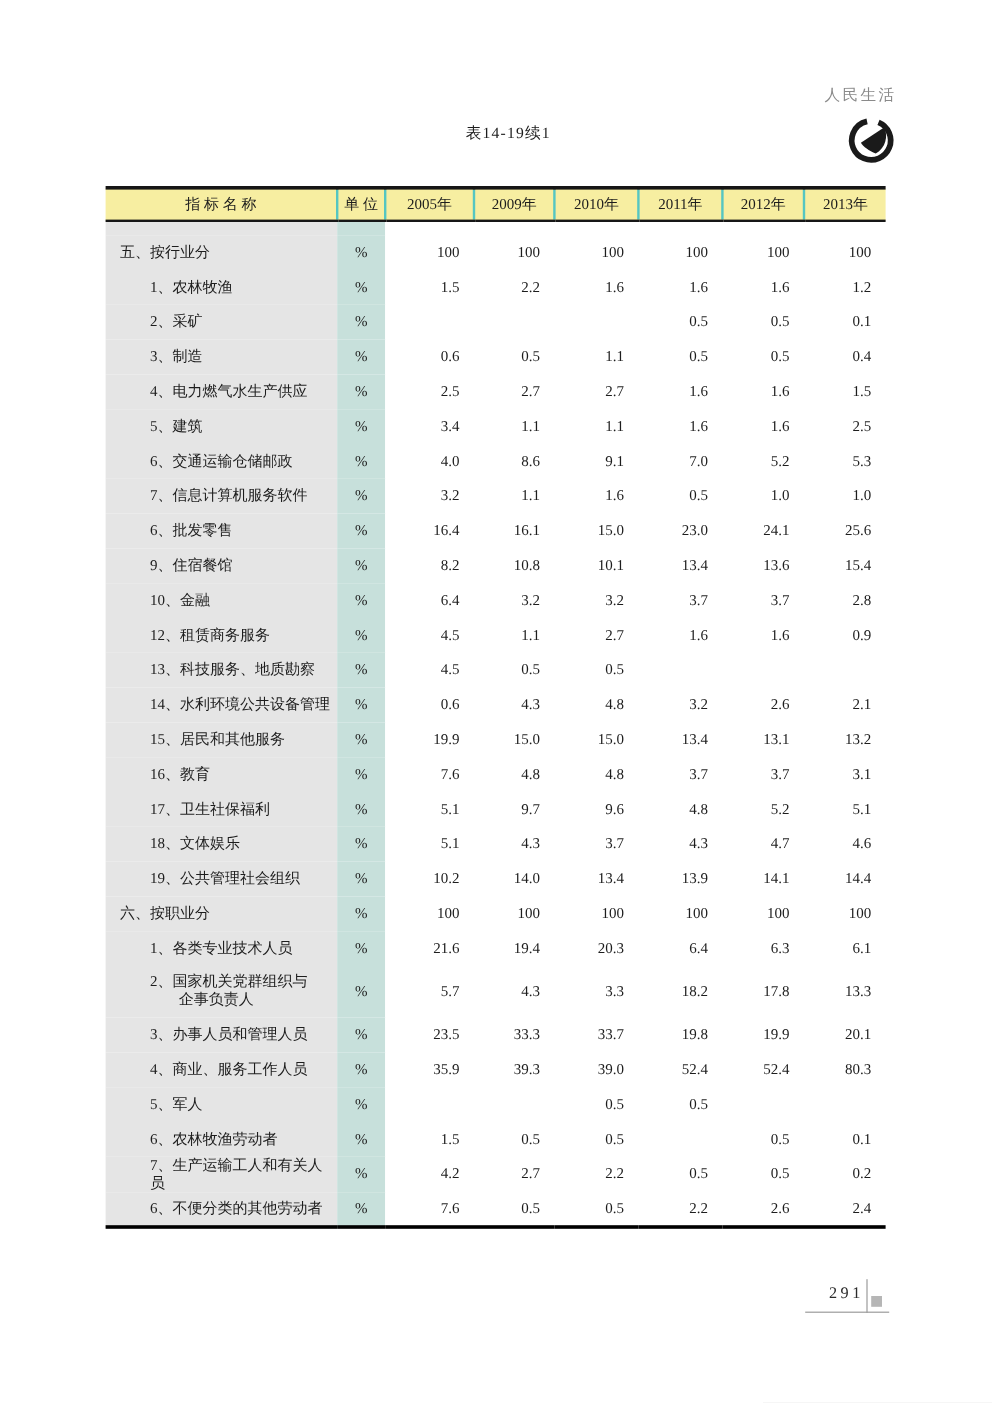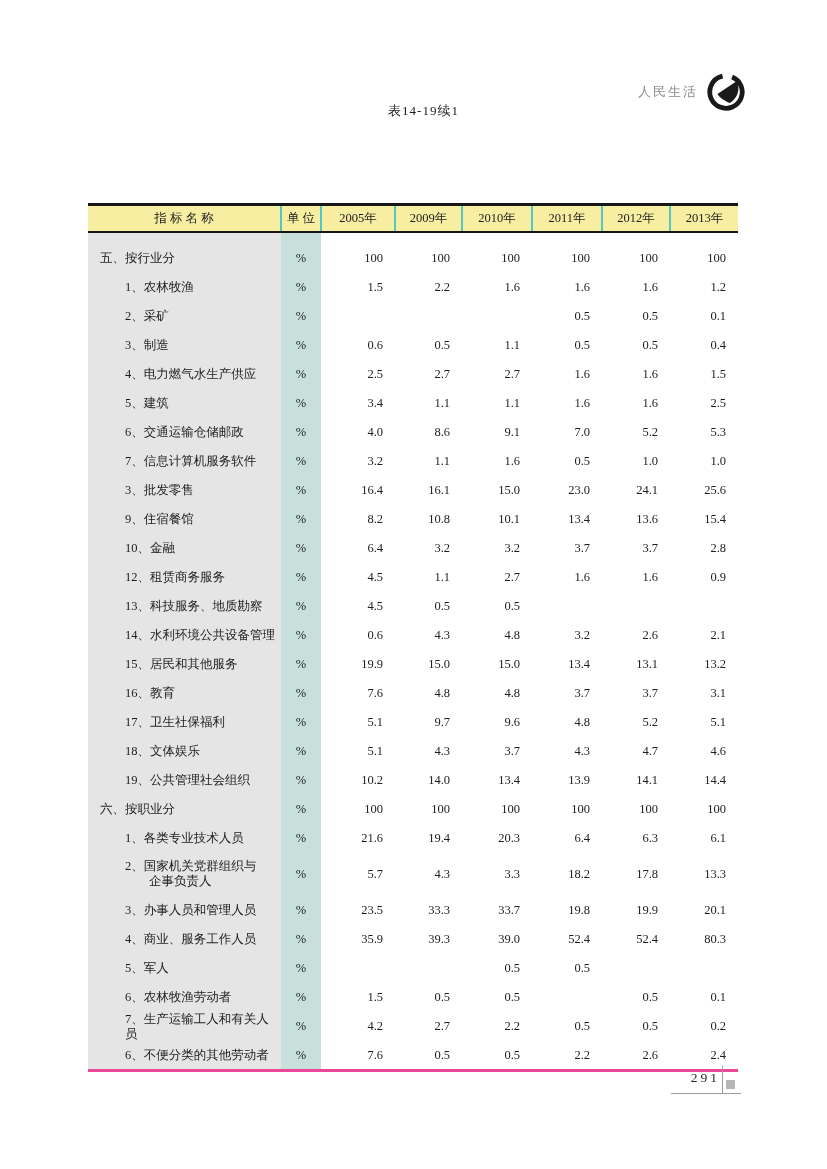--- a/index.html
+++ b/index.html
@@ -8,40 +8,39 @@
     width:827px;height:1169px;
     background:#ffffff;
     margin:0 auto;
     font-family:"Liberation Serif","DejaVu Serif",serif;
     color:#222;
     overflow:hidden;
   }
   
   .brand{
     position:absolute;top:70px;right:80px;
-    display:flex;align-items:center;gap:7px;
+    display:flex;align-items:flex-end;gap:7px;flex-direction:column;
   }
   .brand-text{
     font-size:13px;color:#8a8a8a;letter-spacing:2px;
   }
   .logo{width:42px;height:44px;display:block;}
   
   .title{
     position:absolute;top:102px;left:0;width:100%;
     text-align:center;font-size:13px;font-weight:500;color:#1d1d1d;
     letter-spacing:1px;
     padding-left:10px;
   }
   
   .table-wrap{position:absolute;left:88px;top:155px;width:650px;}
   table{
     border-collapse:collapse;table-layout:fixed;width:650px;
     border-top:3px solid #161616;
-    border-bottom:3px solid #ec4899;
-    margin-top:48px;
+    border-bottom:3px solid #000000;
   }
   col.c-label{width:193px;}
   col.c-unit{width:40px;}
   col.c-y0{width:74px;}
   col.c-y1{width:67px;}
   col.c-y2{width:70px;}
   col.c-y3{width:70px;}
   col.c-y4{width:68px;}
   col.c-y5{width:68px;}
   thead tr{height:27px;}
@@ -217,21 +216,21 @@
       <td class="unit">%</td>
     <td class="val">3.2</td>
             <td class="val">1.1</td>
             <td class="val">1.6</td>
             <td class="val">0.5</td>
             <td class="val">1.0</td>
             <td class="val">1.0</td>
           </tr>
           <tr class="lvl1">
       <td class="label">
-        <span class="l1">3、批发零售</span>
+        <span class="l1">6、批发零售</span>
         
       </td>
       <td class="unit">%</td>
     <td class="val">16.4</td>
             <td class="val">16.1</td>
             <td class="val">15.0</td>
             <td class="val">23.0</td>
             <td class="val">24.1</td>
             <td class="val">25.6</td>
           </tr>

